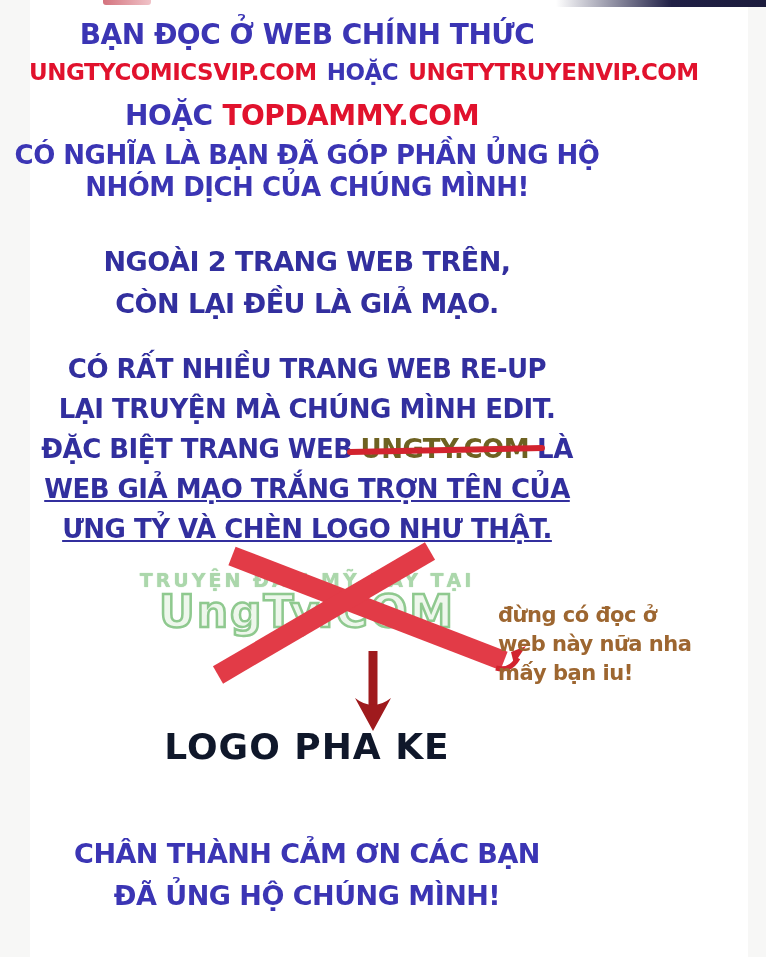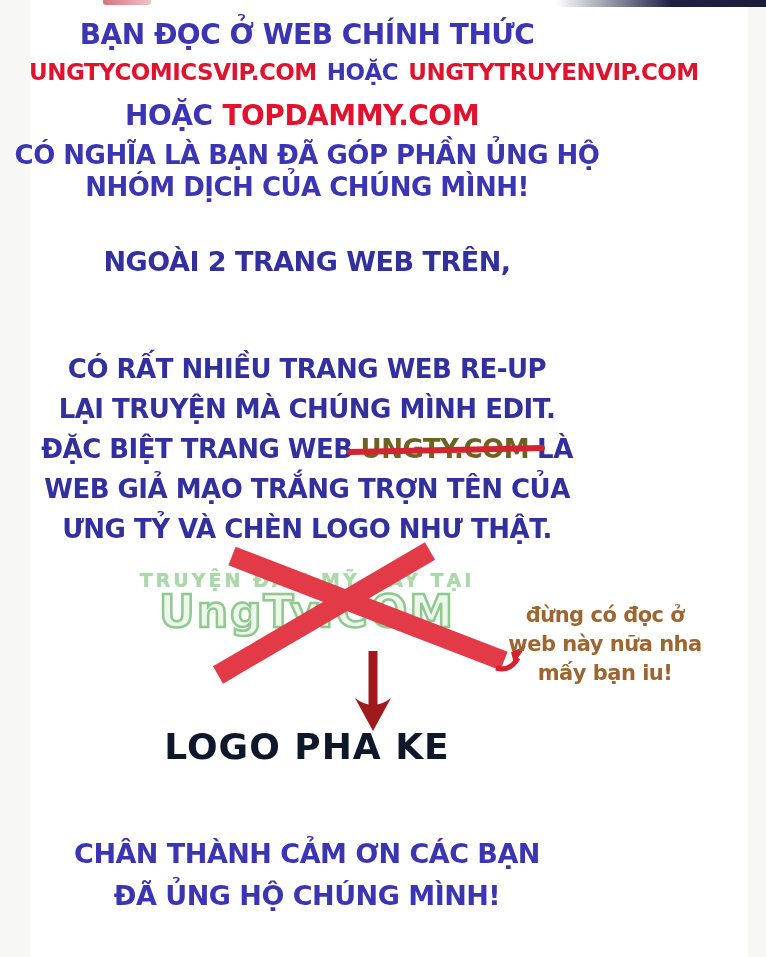--- a/index.html
+++ b/index.html
@@ -36,33 +36,33 @@
   .h5 { top:172px; font-size:26px; letter-spacing:-0.5px; }
   .sep { margin:0 10px; }
 
   
   .n1 { top:246px; font-size:27px; letter-spacing:-0.5px; }
   .n2 { top:288px; font-size:27px; letter-spacing:-0.5px; }
 
   
   .w  { font-size:26px; letter-spacing:-0.5px; }
   .w1 { top:354px; } .w2 { top:394px; } .w3 { top:434px; }
-  .w4 { top:474px; } .w5 { top:514px; }
+  .w4 { top:474px;text-decoration:underline; } .w5 { top:514px;text-decoration:underline; }
   .struck-wrap { position:relative; display:inline-block; margin:0 8px; }
   .strike-bar { position:absolute; left:-14px; right:-16px; top:13px; height:6px;
     background:#d2232e; border-radius:3px; transform:rotate(-1.2deg); }
 
   
   .logo-tagline { top:569px; font-size:19px; letter-spacing:3px; color:#abd7ab;
     text-shadow:0 0 1px #9ccf9c; }
   .logo-name { top:586px; font-size:44px; letter-spacing:2px; color:#eef7ec;
     -webkit-text-stroke:2.5px #8fc98f; text-shadow:0 0 1px #8fc98f; }
 
   
-  .note { left:498px; top:601px; width:214px; text-align:center;
+  .note { left:498px; top:601px; width:214px; text-align:left;
     font-size:21px; line-height:29px; letter-spacing:-0.5px; }
 
   
   .caption { top:726px; font-size:36px; letter-spacing:1px; }
 
   
   .f1 { top:838px; font-size:27px; letter-spacing:-0.5px; }
   .f2 { top:880px; font-size:27px; letter-spacing:-0.5px; }
 
   svg { display:block; }
@@ -81,20 +81,21 @@
   <div class="abs cline h2">
     <span class="red">UNGTYCOMICSVIP.COM</span><span class="blue sep">HOẶC</span><span class="red">UNGTYTRUYENVIP.COM</span>
   </div>
   <div class="abs cline h3">
     <span class="blue">HOẶC</span><span class="red sep">TOPDAMMY.COM</span>
   </div>
   <div class="abs cline h4 blue">CÓ NGHĨA LÀ BẠN ĐÃ GÓP PHẦN ỦNG HỘ</div>
   <div class="abs cline h5 blue">NHÓM DỊCH CỦA CHÚNG MÌNH!</div>
 
   <div class="abs cline n1 navy">NGOÀI 2 TRANG WEB TRÊN,</div>
+  <div class="abs cline n2 navy">CÒN LẠI ĐỀU LÀ GIẢ MẠO.</div>
 
   <div class="abs cline w w1 navy">CÓ RẤT NHIỀU TRANG WEB RE-UP</div>
   <div class="abs cline w w2 navy">LẠI TRUYỆN MÀ CHÚNG MÌNH EDIT.</div>
   <div class="abs cline w w3 navy">
     <span>ĐẶC BIỆT TRANG WEB</span><span class="struck-wrap"><span class="olive">UNGTY.COM</span><i class="strike-bar"></i></span><span>LÀ</span>
   </div>
   <div class="abs cline w w4 navy">WEB GIẢ MẠO TRẮNG TRỢN TÊN CỦA</div>
   <div class="abs cline w w5 navy">ƯNG TỶ VÀ CHÈN LOGO NHƯ THẬT.</div>
 
   <div class="abs cline logo-tagline">TRUYỆN ĐAM MỸ HAY TẠI</div>

